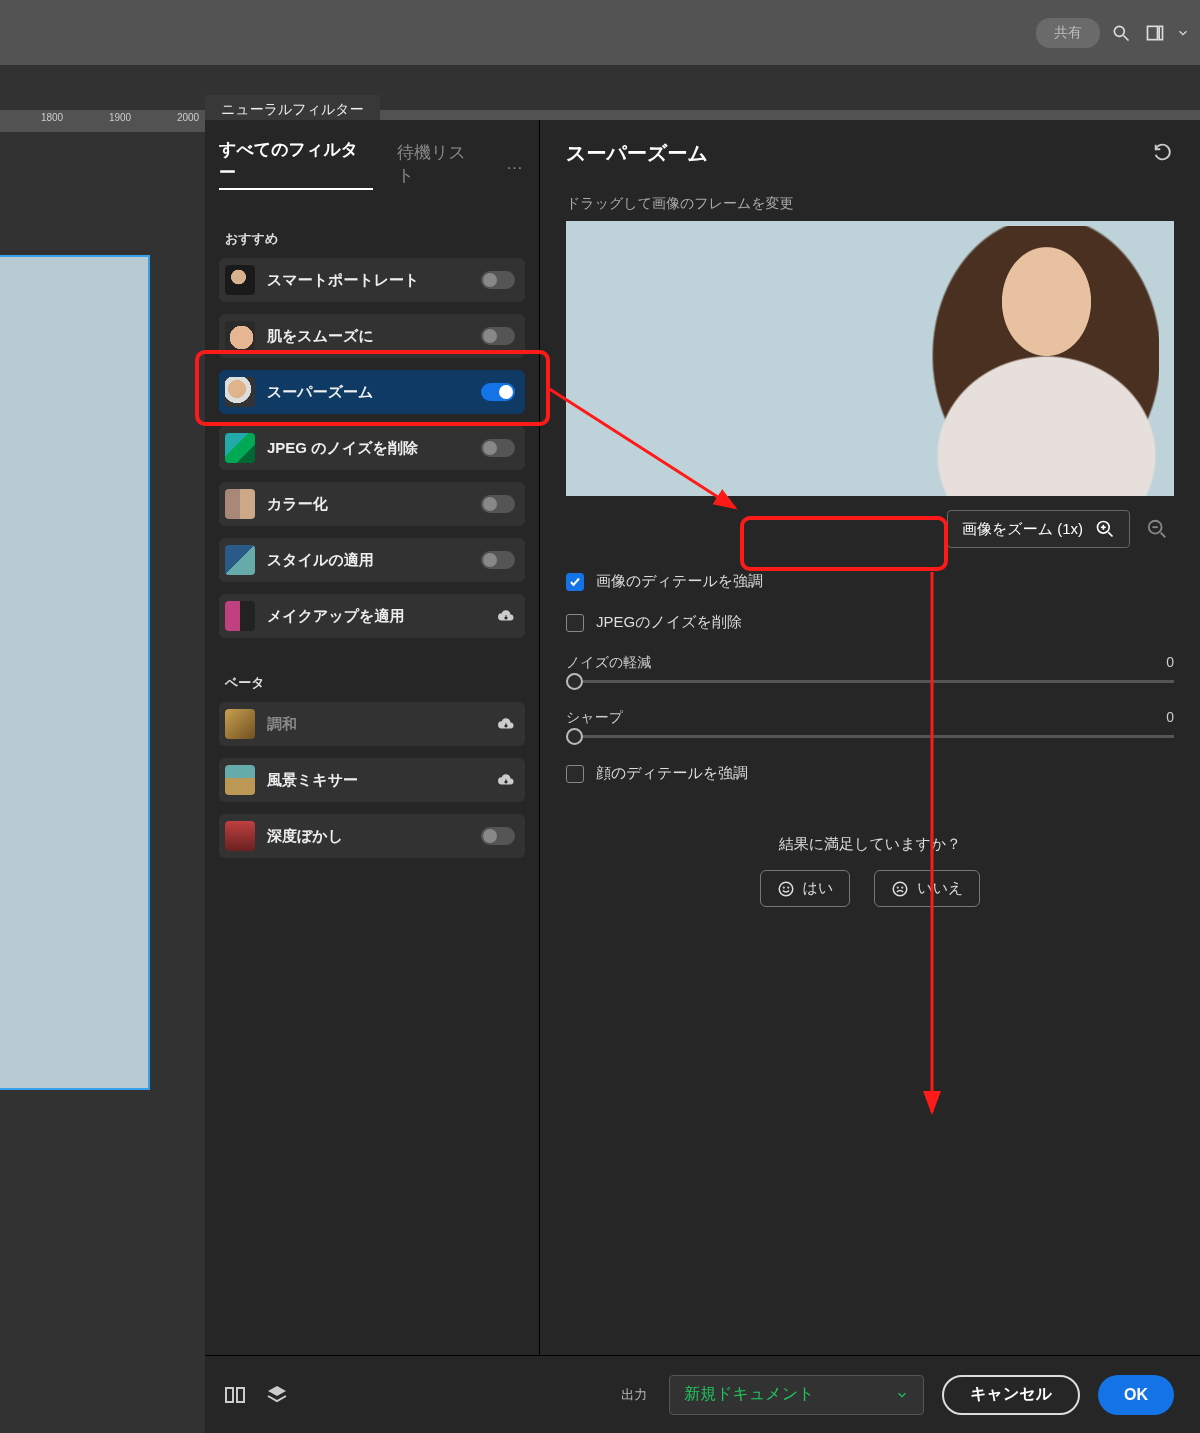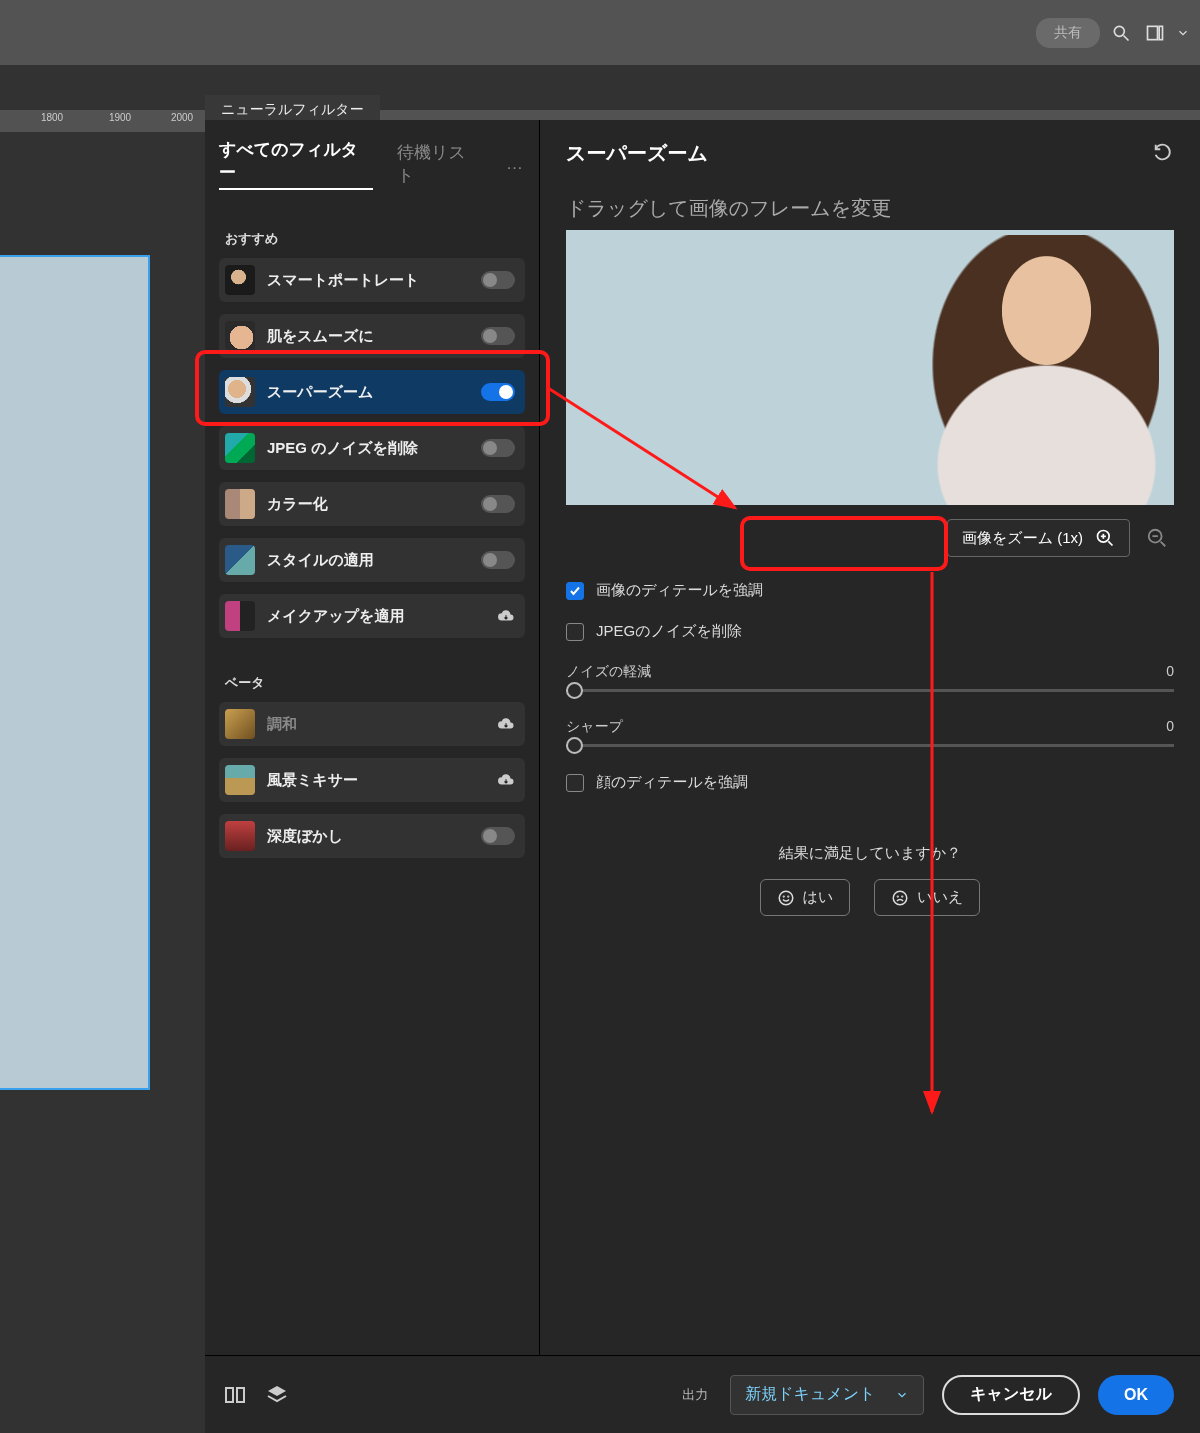--- a/index.html
+++ b/index.html
@@ -51,21 +51,21 @@
   .th-depth { background: linear-gradient(180deg,#c04040,#6a2020); }
   .th-apply { background: linear-gradient(135deg,#e06030,#a02010); }
 
   .highlight-box { position:absolute; border:4px solid #ff1a1a; border-radius:10px; pointer-events:none; }
 
   
   .detail-col { flex:1; padding:20px 26px 10px 26px; display:flex; flex-direction:column; }
   .detail-hdr { display:flex; justify-content:space-between; align-items:center; margin-bottom:28px; }
   .detail-title { font-size:20px; font-weight:700; color:#fff; }
   .reset-icn svg{ width:22px;height:22px;color:#ccc; }
-  .drag-hint { font-size:20px; color:#aaa; margin-bottom:8px; }
+  .drag-hint { font-size:14px; color:#aaa; margin-bottom:8px; }
   .preview { width:100%; height:275px; background:#bed3d9; position:relative; overflow:hidden; }
   .preview .person {
     position:absolute; right:15px; bottom:0; width:250px; height:270px;
     background:
       radial-gradient(ellipse 45px 55px at 55% 28%, #e8c2a0 0 98%, transparent 100%),
       radial-gradient(ellipse 110px 100px at 55% 85%, #e7dfdc 0 98%, transparent 100%),
       radial-gradient(ellipse 115px 140px at 55% 48%, #4a3020 0 98%, transparent 100%);
   }
   .zoom-row { display:flex; align-items:center; justify-content:flex-end; gap:10px; margin-top:14px; margin-bottom:24px; }
   .zoom-btn { display:flex; align-items:center; gap:12px; border:1px solid #666; border-radius:4px; padding:8px 14px; color:#fff; background:#2a2a2a; font-size:15px; }
@@ -83,21 +83,21 @@
   .satisfy { text-align:center; margin-top:30px; }
   .satisfy-q { font-size:15px; color:#ddd; margin-bottom:16px; }
   .vote-row { display:flex; justify-content:center; gap:24px; }
   .vote-btn { border:1px solid #777; border-radius:6px; padding:8px 16px; display:flex; align-items:center; gap:8px; font-size:15px; color:#ddd; background:transparent; }
 
   
   .bottom-bar { height:78px; border-top:1px solid #000; background:#262626; display:flex; align-items:center; padding:0 26px 0 18px; gap:18px; }
   .bottom-bar .sp { flex:1; }
   .small-ic { width:24px; height:24px; color:#ccc; }
   .out-lbl { font-size:13px; color:#bbb; margin-right:4px; }
-  .out-select { background:#323232; border:1px solid #555; color:#7dd3fc; padding:0 14px; height:40px; border-radius:4px; display:flex; align-items:center; justify-content:space-between; width:194px; font-size:16px; }
+  .out-select { background:#323232; border:1px solid #555; color:#22c55e; padding:0 14px; height:40px; border-radius:4px; display:flex; align-items:center; justify-content:space-between; width:255px; font-size:16px; }
   .pill-btn { height:40px; padding:0 26px; border-radius:20px; font-size:16px; font-weight:600; display:flex; align-items:center; }
   .cancel-btn { border:2px solid #ddd; color:#fff; background:transparent; }
   .ok-btn { background:#1473e6; color:#fff; border:none; }
 
   
   svg.arrow { position:absolute; pointer-events:none; }
 </style>
 </head>
 <body>
 
@@ -118,21 +118,21 @@
   <div class="top-icon" style="width:14px">
     <svg viewBox="0 0 24 24" fill="none" stroke="currentColor" stroke-width="2">
         <polyline points="6 9 12 15 18 9"></polyline>
       </svg>
   </div>
 </div>
 
 <div class="ruler">
   <span class="lbl" style="left:52px">1800</span>
   <span class="lbl" style="left:120px">1900</span>
-  <span class="lbl" style="left:182px">2000</span>
+  <span class="lbl" style="left:188px">2000</span>
 </div>
 
 <div class="canvas-crop"></div>
 
 <div class="panel-tab">ニューラルフィルター</div>
 
 <div class="panel">
  <div class="panel-body">
 
   <div class="list-col">

